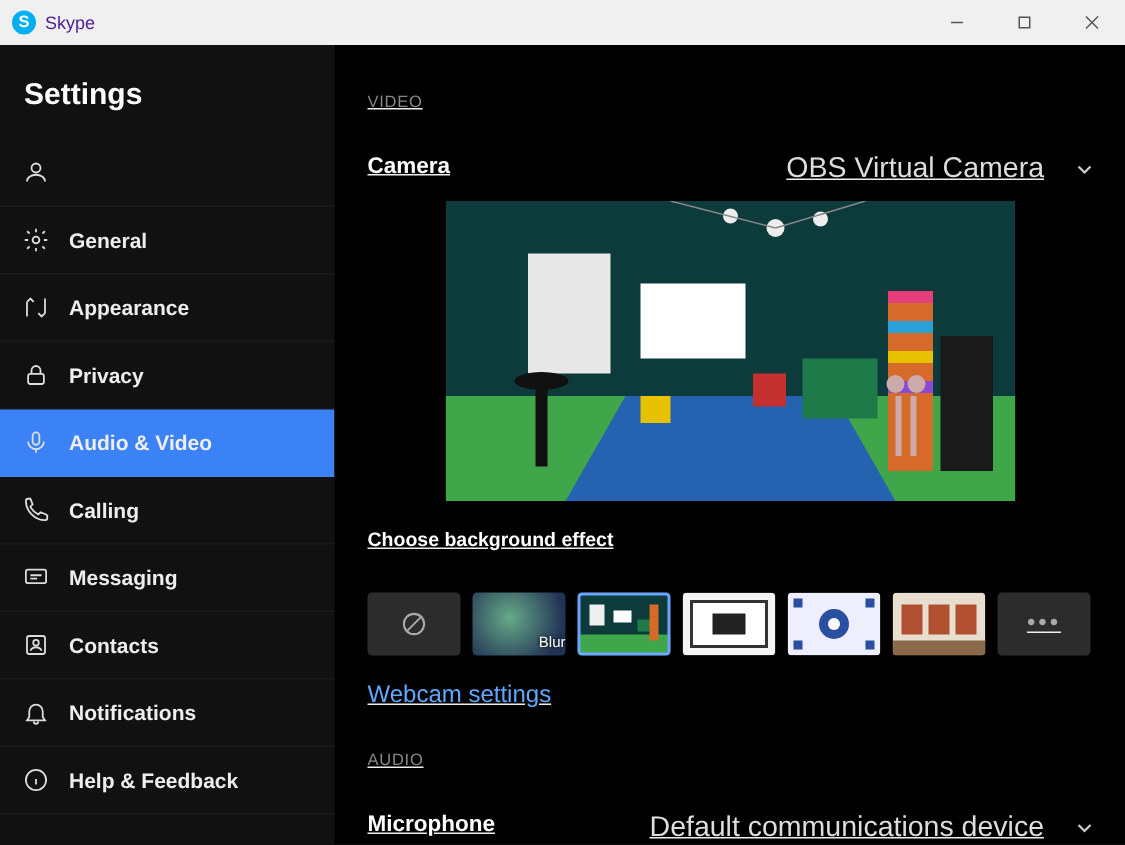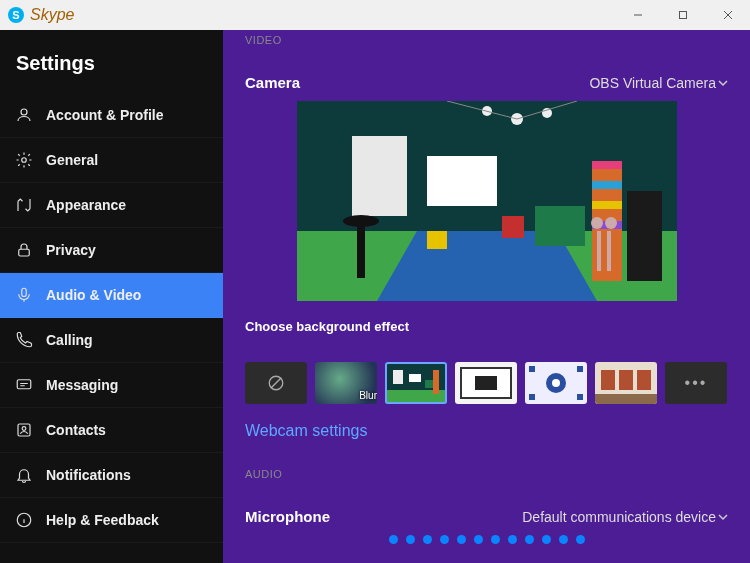--- a/index.html
+++ b/index.html
@@ -1,35 +1,35 @@
 <!DOCTYPE html>
 <html><head>
 <meta charset="utf-8">
 <style>
   * { box-sizing: border-box; margin: 0; padding: 0; }
   body { font-family: "Segoe UI", Arial, sans-serif; background: #1f1f1f; width: 750px; height: 563px; overflow: hidden; }
   .titlebar { height: 30px; background: #f0f0f0; display: flex; align-items: center; padding: 0 0 0 8px; color: #333; }
   .titlebar .app-icon { width: 16px; height: 16px; border-radius: 50%; background: #00aff0; color: #fff; font-size: 11px; font-weight: bold; display: flex; align-items: center; justify-content: center; margin-right: 6px; }
-  .titlebar .app-title { font-size: 16px; color: #a16207; flex: 1; font-style: italic; }
+  .titlebar .app-title { font-size: 12px; color: #4c1d95; flex: 1; }
   .winbtns { display: flex; }
   .winbtn { width: 45px; height: 30px; display: flex; align-items: center; justify-content: center; color: #555; }
   .winbtn svg { width: 10px; height: 10px; }
   .app { display: flex; height: 533px; }
   .sidebar { width: 223px; background: #111; color: #fff; display: flex; flex-direction: column; }
   .settings-title { font-size: 20px; font-weight: 700; padding: 22px 16px 18px 16px; }
   .nav { display: flex; flex-direction: column; }
   .nav-item { display: flex; align-items: center; padding: 12px 14px; font-size: 14px; font-weight: 600; color: #eee; gap: 12px; border-bottom: 1px solid rgba(255,255,255,0.04); cursor: pointer; }
   .nav-item.active { background: #3b82f6; }
   .nav-item .icon { width: 20px; height: 20px; display: flex; align-items: center; justify-content: center; }
   .nav-item .icon svg { width: 18px; height: 18px; stroke: #ddd; fill: none; stroke-width: 1.6; }
-  .content { flex: 1; background: #4c1d95; color: #eee; padding: 4px 22px 10px 22px; overflow: hidden; }
+  .content { flex: 1; background: #000000; color: #eee; padding: 32px 22px 10px 22px; overflow: hidden; text-decoration: underline; }
   .section-label { font-size: 11px; letter-spacing: 0.5px; color: #888; margin-bottom: 10px; }
-  .row-head { display: flex; align-items: flex-end; justify-content: space-between; margin-bottom: 10px; margin-top: 28px; }
+  .row-head { display: flex; align-items: flex-start; justify-content: space-between; margin-bottom: 10px; margin-top: 28px; }
   .row-head .h { font-size: 15px; font-weight: 700; color: #fff; }
-  .dropdown { display: flex; align-items: center; gap: 2px; font-size: 14px; color: #ddd; cursor: pointer; }
+  .dropdown { display: flex; align-items: center; gap: 22px; font-size: 19px; color: #ddd; cursor: pointer; }
   .dropdown svg { width: 10px; height: 10px; }
   .camera-preview { width: 380px; height: 200px; margin: 0 auto 18px auto; position: relative; overflow: hidden; }
   .bg-thumb { width: 62px; height: 42px; border-radius: 3px; overflow: hidden; display: flex; align-items: center; justify-content: center; cursor: pointer; position: relative; }
   .effects-label { font-size: 13px; font-weight: 700; color: #fff; margin-bottom: 28px; }
   .effects { display: flex; gap: 8px; margin-bottom: 18px; }
   .bg-thumb.none { background: #2c2c2c; }
   .bg-thumb.none svg { width: 18px; height: 18px; stroke: #aaa; fill: none; stroke-width: 1.8; }
   .bg-thumb.selected { outline: 2px solid #6aa6ff; outline-offset: -2px; }
   .bg-thumb .blur-label { position: absolute; bottom: 3px; left: 0; right: 0; text-align: right; font-size: 10px; color: #fff; text-shadow: 0 0 3px #000; }
   .bg-thumb.more { background: #2c2c2c; color: #aaa; font-size: 16px; letter-spacing: 2px; }
@@ -71,21 +71,20 @@
   <div class="sidebar">
     <div class="settings-title">Settings</div>
     <div class="nav">
       <div class="nav-item">
         <span class="icon">
             <svg viewBox="0 0 24 24">
               <circle cx="12" cy="8" r="4"></circle>
               <path d="M4 20c0-4 4-6 8-6s8 2 8 6"></path>
             </svg>
           </span>
-        <span>Account &amp; Profile</span>
       </div>
       <div class="nav-item">
         <span class="icon">
             <svg viewBox="0 0 24 24">
               <circle cx="12" cy="12" r="3"></circle>
               <path d="M12 2v3M12 19v3M4.2 4.2l2.1 2.1M17.7 17.7l2.1 2.1M2 12h3M19 12h3M4.2 19.8l2.1-2.1M17.7 6.3l2.1-2.1"></path>
             </svg>
           </span>
         <span>General</span>
       </div>

